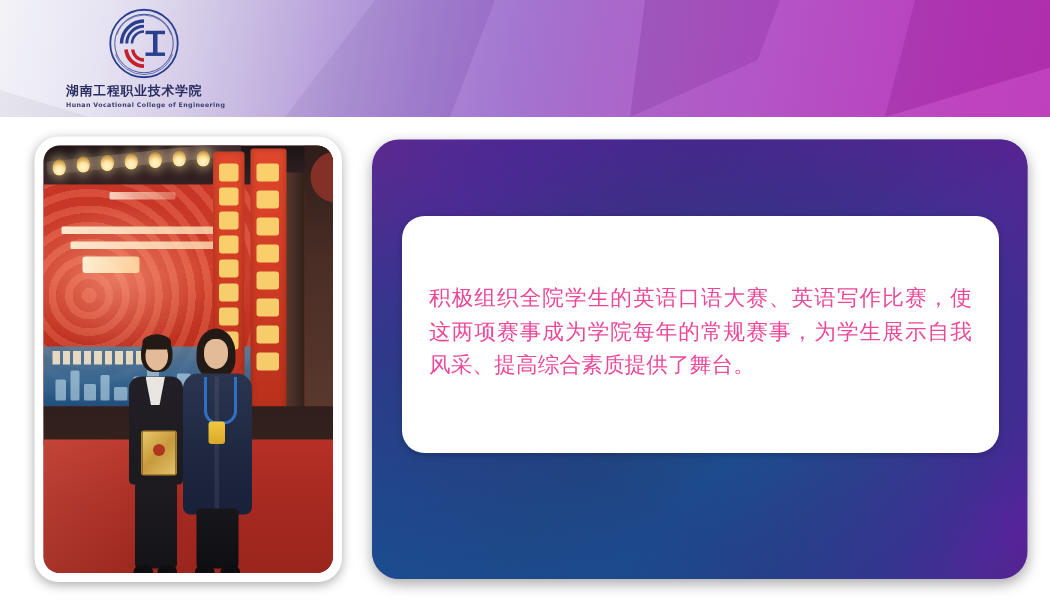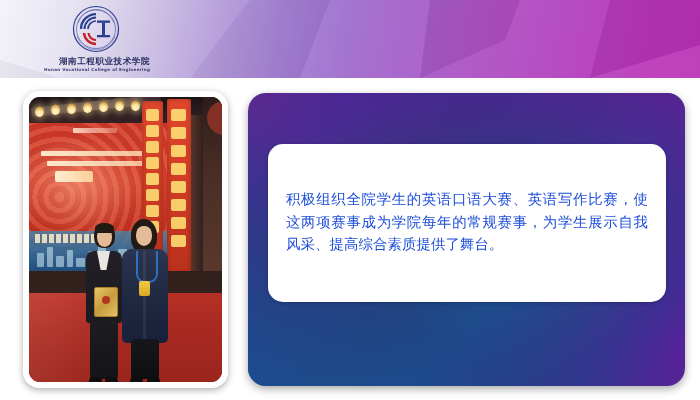--- a/index.html
+++ b/index.html
@@ -32,21 +32,21 @@
   .poly{position:absolute;left:0;top:0;width:700px;height:78px;}
 
   .logo-wrap{
     position:absolute;left:44px;top:3px;width:106px;height:74px;
   }
   .logo-badge{
     position:absolute;left:22px;top:1px;width:60px;height:52px;
   }
   .logo-name-cn{
     position:absolute;left:0;top:53px;width:106px;
-    text-align:right;
+    text-align:left;
     font-family:"DejaVu Sans",sans-serif;
     font-size:8.5px;font-weight:700;color:#2a2f63;
     letter-spacing:.6px;line-height:10px;
     white-space:nowrap;
   }
   .logo-name-en{
     position:absolute;left:0;top:64px;width:106px;
     text-align:center;
     font-family:"DejaVu Sans",sans-serif;
     font-size:4.2px;font-weight:700;color:#3a3f70;
@@ -163,21 +163,21 @@
     background:linear-gradient(30deg,rgba(26,78,145,.92) 0%,rgba(30,66,134,.55) 28%,rgba(0,0,0,0) 52%,rgba(80,30,150,.55) 78%,rgba(93,31,147,.92) 100%);
   }
   .text-inner{
     position:absolute;left:268px;top:144px;width:398px;height:158px;
     background:#ffffff;border-radius:15px;
     box-shadow:0 1px 4px rgba(0,0,0,.22);
   }
   .body-text{
     position:absolute;left:286px;top:188px;width:362px;
     font-family:"DejaVu Sans",sans-serif;
-    font-size:14.4px;line-height:22.5px;color:#1d4ed8;
+    font-size:14.4px;line-height:22.5px;color:#ec4899;
     letter-spacing:.1px;text-align:justify;
   }
 </style>
 </head>
 <body>
 
 <div class="header">
 
   <svg class="poly" viewBox="0 0 700 78" preserveAspectRatio="none">
     <polygon points="0,0 120,0 60,78 0,60" fill="#ffffff" opacity="0.10"></polygon>

